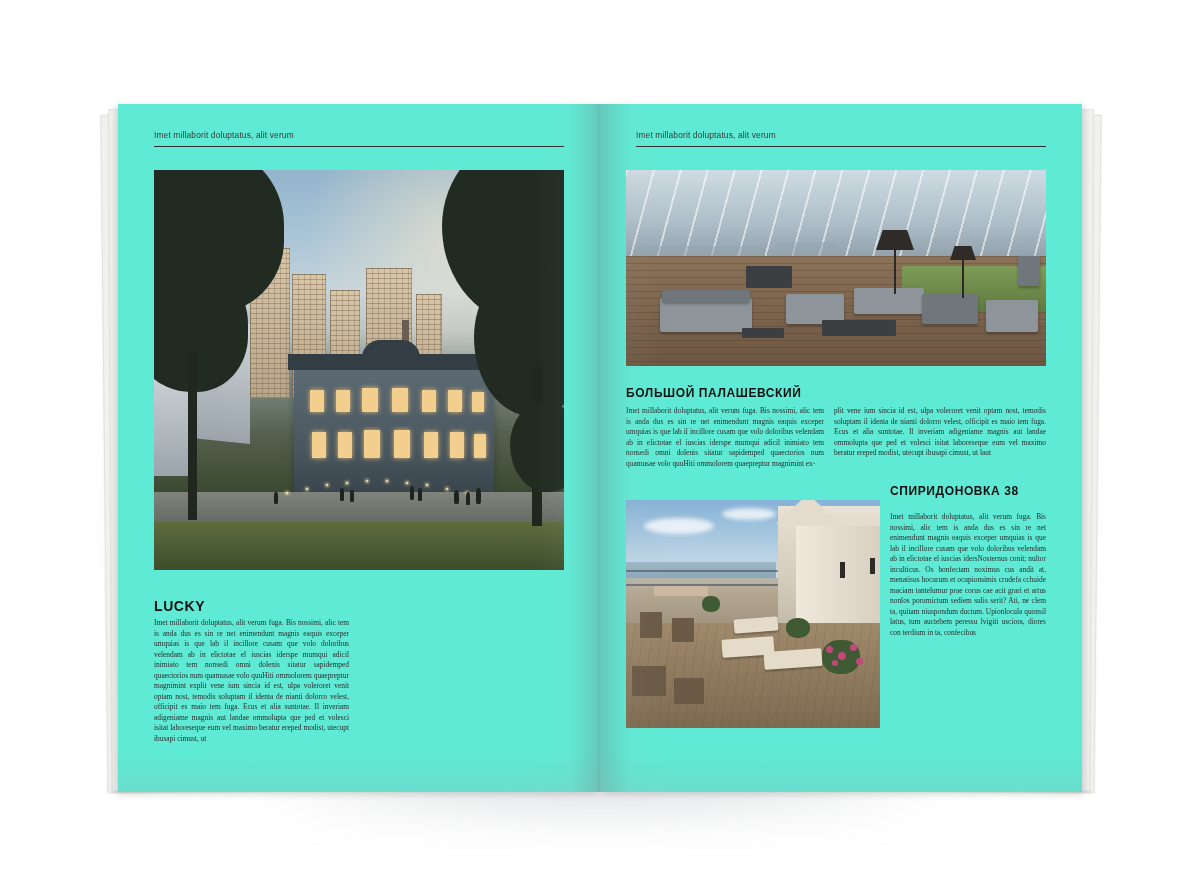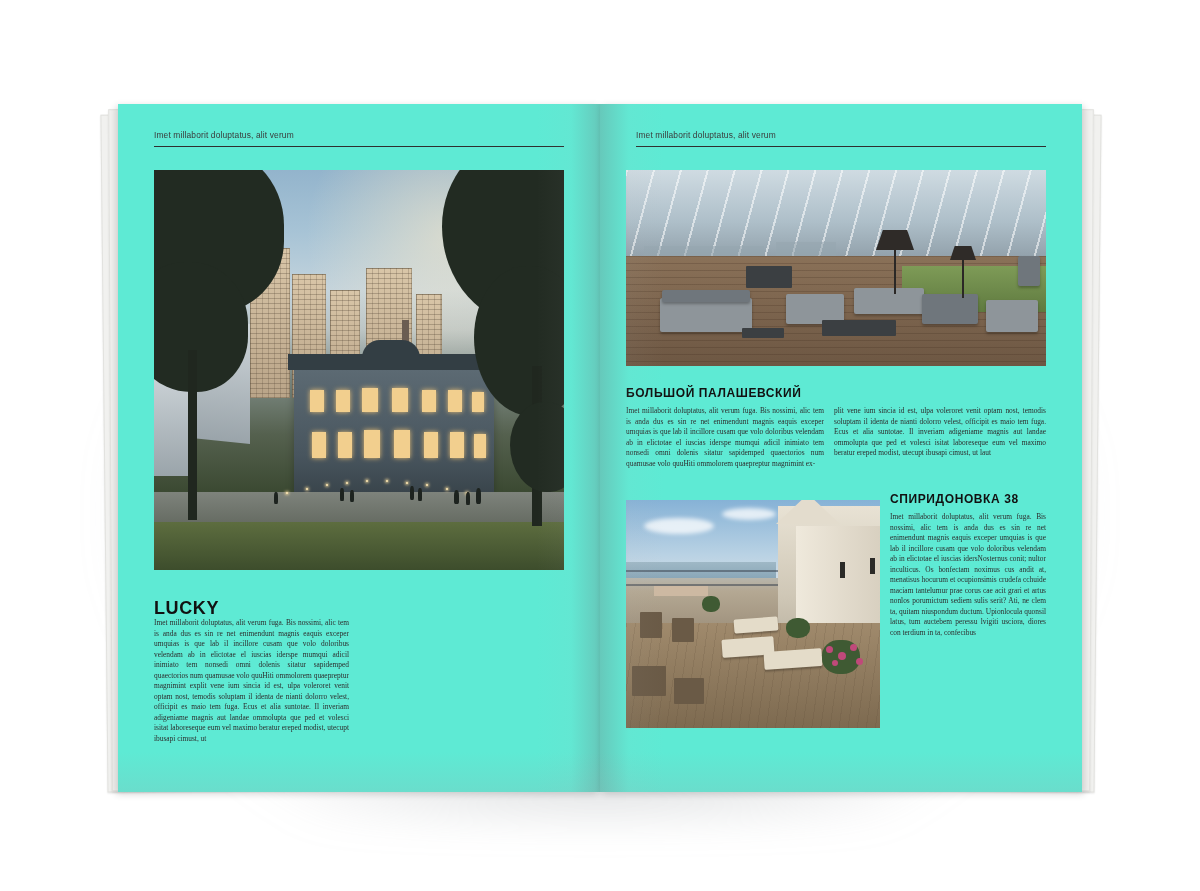--- a/index.html
+++ b/index.html
@@ -99,21 +99,21 @@
   .rule {
     position: absolute;
     height: 1px;
     background: #2f2f2f;
   }
 
   
   .headline {
     position: absolute;
     font-weight: bold;
-    font-size: 18px;
+    font-size: 14px;
     letter-spacing: 0.6px;
     color: #111;
     white-space: nowrap;
   }
   .body {
     position: absolute;
     font-size: 7.4px;
     line-height: 1.42;
     color: #2d2d2d;
     text-align: justify;
@@ -479,20 +479,20 @@
       <div class="shrub" style="left:196px; top:140px; width:38px; height:34px;"></div>
       <div class="shrub" style="left:160px; top:118px; width:24px; height:20px;"></div>
       <div class="flower" style="left:200px; top:146px; width:7px;  height:7px;"></div>
       <div class="flower" style="left:212px; top:152px; width:8px;  height:8px;"></div>
       <div class="flower" style="left:224px; top:144px; width:7px;  height:7px;"></div>
       <div class="flower" style="left:206px; top:160px; width:6px;  height:6px;"></div>
       <div class="flower" style="left:230px; top:158px; width:7px;  height:7px;"></div>
       <div class="shrub" style="left:76px;  top:96px;  width:18px; height:16px;"></div>
     </div>
 
-    <div class="headline" style="left:290px; top:388px; font-size:12px;">СПИРИДОНОВКА 38</div>
+    <div class="headline" style="left:290px; top:380px; font-size:12px;">СПИРИДОНОВКА 38</div>
     <div class="body" style="left:290px; top:408px; width:156px;">Imet millaborit doluptatus, alit verum fuga. Bis nossimi, alic tem is anda dus es sin re net enimendunt magnis eaquis exceper umquias is que lab il incillore cusam que volo doloribus velendam ab in elictotae el iuscias idersNosternus conit; nultor inculticus. Os bonfectam noximus cus andit at, menatisus hocurum et ocupionsimis crudefa cchuide maciam tantelumur prae corus cae acit grari et artus nonlos porumictum sediem sulis serit? Ati, ne clem ta, quitam niuspondum ductum. Upionlocula quonsil latus, tum auctebem peressu lvigiti usciora, diores con terdium in ta, confecibus</div>
 
     <div class="gutter-right"></div>
     <div class="curl"></div>
   </div>
 
 </div>
 
 </body></html>

